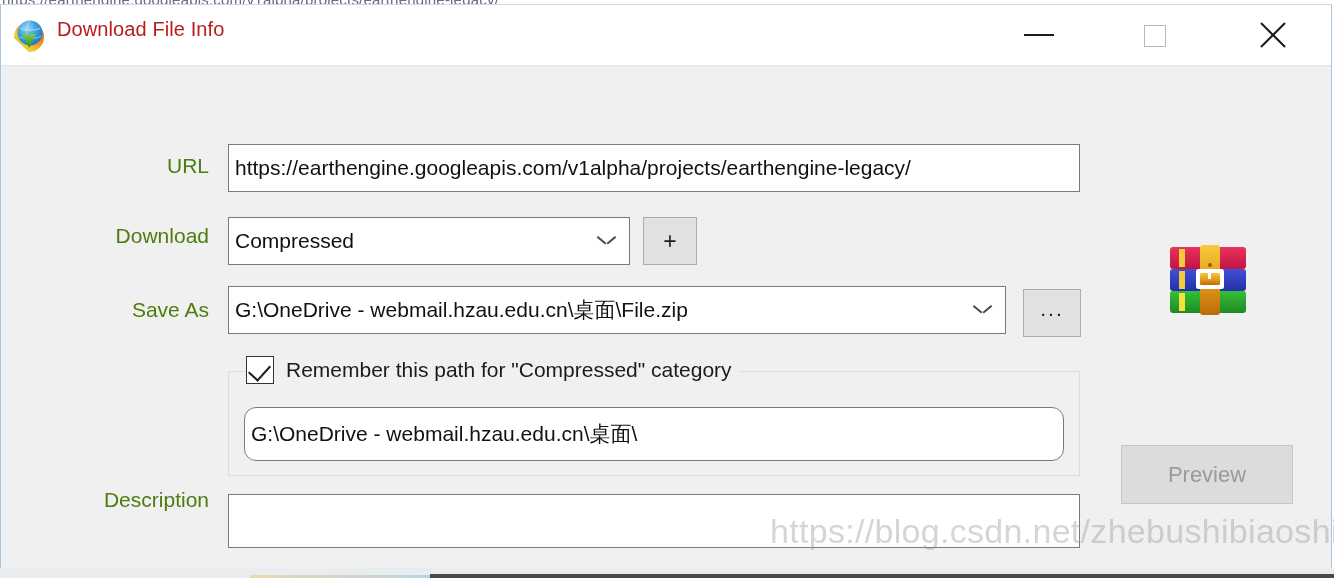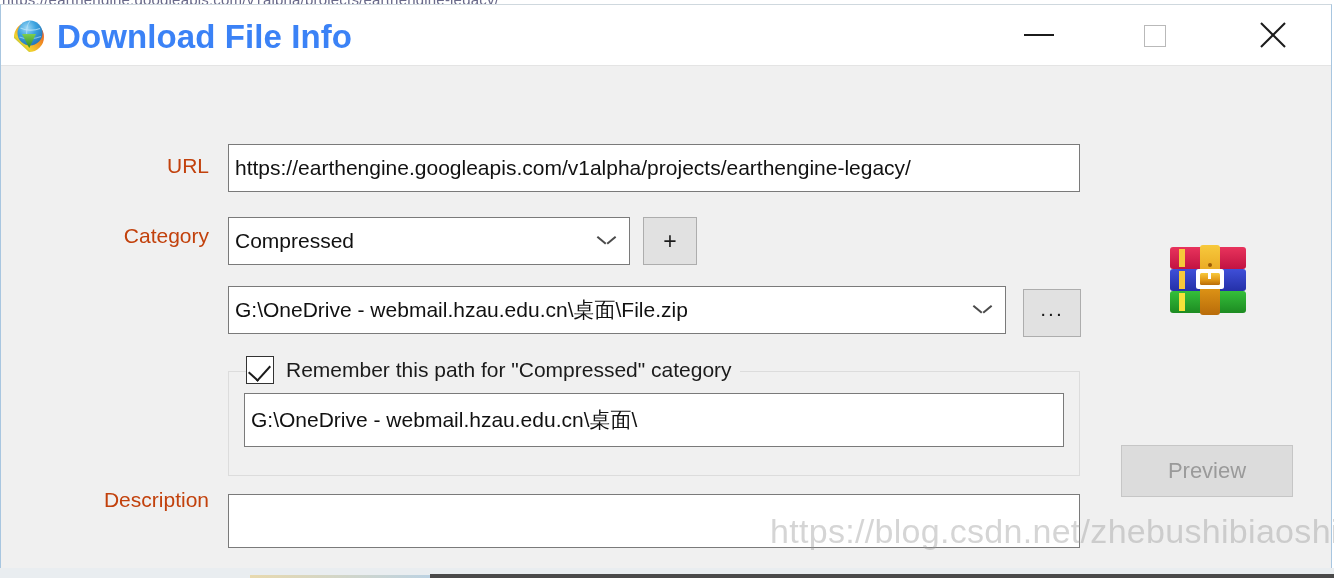--- a/index.html
+++ b/index.html
@@ -72,26 +72,25 @@
     border-bottom: 1px solid #e4e4e4;
   }
   #app-icon {
     position: absolute;
     left: 9px; top: 14px;
     width: 36px; height: 34px;
   }
   #window-title {
     position: absolute;
     left: 56px; top: 13px;
-    font-size: 33px;
-    color: #3b82f6;
+    font-size: 20px;
+    color: #b91c1c;
     letter-spacing: 0.1px;
     font-family: "Liberation Sans", sans-serif;
     white-space: nowrap;
-    font-weight: bold;
   }
   .win-btn {
     position: absolute;
     top: 0;
     width: 62px;
     height: 59px;
     background: transparent;
     border: none;
     padding: 0;
     cursor: default;
@@ -125,21 +124,21 @@
   
   #dialog-body {
     position: relative;
     height: 502px;
     background: #f0f0f0;
   }
 
   .field-label {
     position: absolute;
     font-size: 21px;
-    color: #c2410c;
+    color: #4d7c0f;
     text-align: right;
     font-family: "Liberation Sans", sans-serif;
     white-space: nowrap;
   }
 
   .text-box {
     position: absolute;
     background: #ffffff;
     border: 1px solid #7a7a7a;
     box-sizing: border-box;
@@ -245,21 +244,21 @@
 
   
   #file-type-icon {
     position: absolute;
     left: 1163px; top: 175px;
     width: 88px; height: 78px;
   }
   #preview-button {
     position: absolute;
     left: 1120px; top: 379px;
-    width: 172px; height: 52px;
+    width: 172px; height: 59px;
     background: #dcdcdc;
     border: 1px solid #c6c6c6;
     box-sizing: border-box;
     font-size: 22px;
     color: #9a9a9a;
     font-family: "Liberation Sans", sans-serif;
     display: flex;
     align-items: center;
     justify-content: center;
     cursor: default;
@@ -348,41 +347,42 @@
       <span class="glyph-close-a"></span>
       <span class="glyph-close-b"></span>
     </div>
   </div>
 
   <div id="dialog-body">
 
     <div class="field-label" style="left:60px; top:88px; width:148px;">URL</div>
     <div class="text-box" id="url-input" style="left:227px; top:78px; width:852px; height:48px;">https://earthengine.googleapis.com/v1alpha/projects/earthengine-legacy/</div>
 
-    <div class="field-label" style="left:60px; top:158px; width:148px;">Category</div>
+    <div class="field-label" style="left:60px; top:158px; width:148px;">Download</div>
     <div class="combo-box" id="category-combo" style="left:227px; top:151px; width:402px; height:48px;">
       <span>Compressed</span>
       <span class="combo-arrow"></span>
     </div>
     <div class="small-btn" id="btn-add-category" style="left:642px; top:151px; width:54px; height:48px;">+</div>
 
+    <div class="field-label" style="left:60px; top:232px; width:148px;">Save As</div>
     <div class="combo-box" id="save-as-combo" style="left:227px; top:220px; width:778px; height:48px;">
       <span>G:\OneDrive - webmail.hzau.edu.cn\桌面\File.zip</span>
       <span class="combo-arrow"></span>
     </div>
     <div class="small-btn" id="btn-browse" style="left:1022px; top:223px; width:58px; height:48px; font-size:21px; letter-spacing:2px; padding-bottom:8px;">...</div>
 
     <div id="remember-group"></div>
     <div id="remember-checkbox-row">
       <span id="checkbox-box">
         <span class="tick"></span>
       </span>
       <span id="remember-label">Remember this path for "Compressed" category</span>
     </div>
-    <div class="text-box" id="remember-path-input" style="left:243px; top:327px; width:820px; height:54px;">G:\OneDrive - webmail.hzau.edu.cn\桌面\</div>
+    <div class="text-box" id="remember-path-input" style="left:243px; top:341px; width:820px; height:54px;border-radius:12px;">G:\OneDrive - webmail.hzau.edu.cn\桌面\</div>
 
     <div class="field-label" style="left:60px; top:422px; width:148px;">Description</div>
     <div class="text-box" id="description-input" style="left:227px; top:428px; width:852px; height:54px;" placeholder=""></div>
 
     <div id="file-type-icon">
       <svg viewBox="0 0 88 78" width="88" height="78">
         <defs>
           <linearGradient id="bkRed" x1="0" y1="0" x2="0" y2="1">
             <stop offset="0%" stop-color="#e8335c"></stop>
               <stop offset="100%" stop-color="#c21342"></stop>

